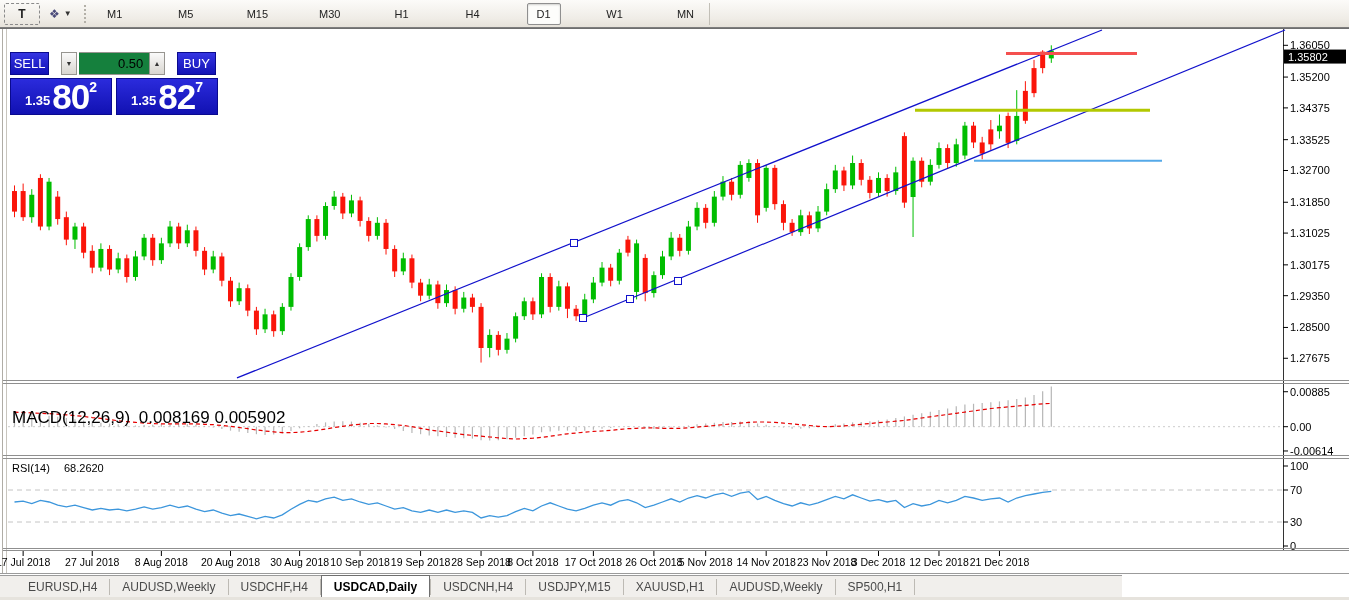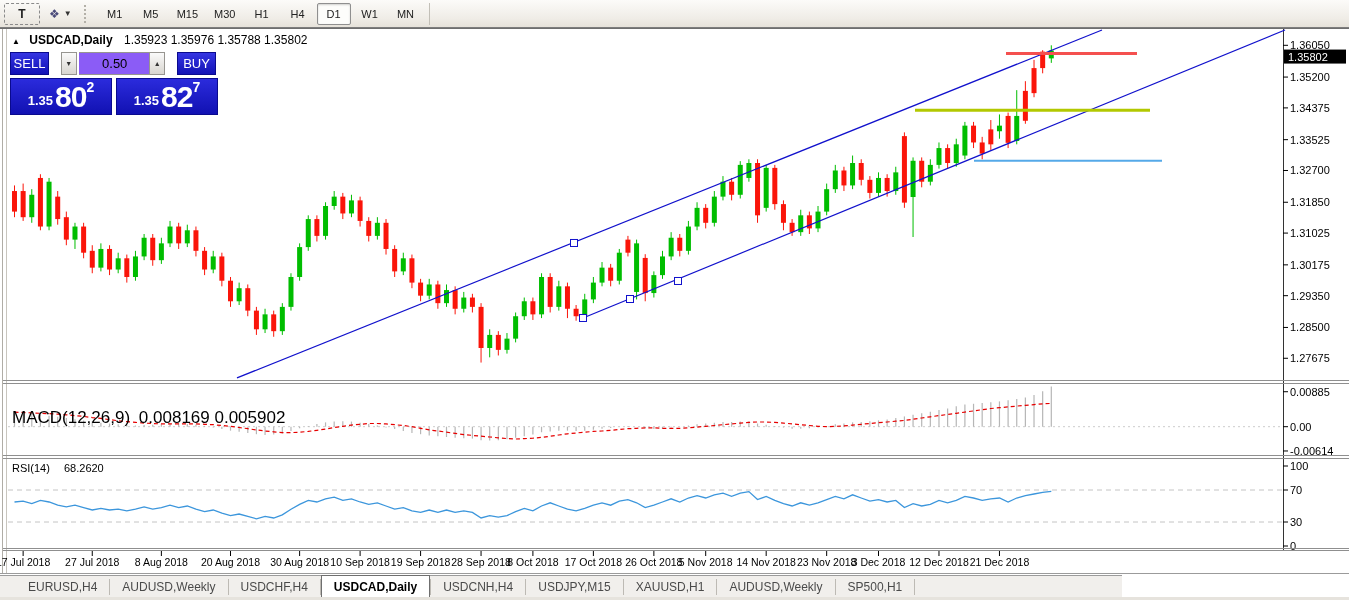--- a/index.html
+++ b/index.html
@@ -24,27 +24,27 @@
   #chart-header .tri{font-size:8px;margin-right:6px;}
   #macd-label{position:absolute;left:12px;top:408px;z-index:20;font-size:17px;color:#000;}
   #rsi-label{position:absolute;left:12px;top:462px;z-index:20;font-size:11px;color:#000;}
   
   #trade-panel{position:absolute;left:10px;top:52px;z-index:25;width:208px;}
   #tp-row1{display:flex;height:23px;}
   .tp-btn{width:40px;background:linear-gradient(180deg,#3535e2,#1212b6);color:#fff;font-size:13px;
           display:flex;align-items:center;justify-content:center;border:1px solid #0a0a8e;box-sizing:border-box;cursor:pointer;}
   .spin{width:16px;background:linear-gradient(180deg,#fafafa,#d9d6d0);border:1px solid #979590;box-sizing:border-box;
         display:flex;align-items:center;justify-content:center;font-size:7px;color:#333;cursor:pointer;}
-  #vol-box{width:72px;background:#8b5cf6;border:1px solid #979590;border-left:none;border-right:none;box-sizing:border-box;
-           font-size:13px;color:#000;display:flex;align-items:center;justify-content:flex-end;padding-right:22px;}
+  #vol-box{width:72px;background:#15803d;border:1px solid #979590;border-left:none;border-right:none;box-sizing:border-box;
+           font-size:13px;color:#000;display:flex;align-items:center;justify-content:flex-end;padding-right:6px;}
   #tp-row2{display:flex;margin-top:3px;height:37px;gap:4px;}
   .big-quote{width:102px;background:linear-gradient(180deg,#2b2bdc,#1111b2);color:#fff;display:flex;align-items:flex-end;
              justify-content:center;padding-bottom:3px;box-sizing:border-box;cursor:pointer;border:1px solid #0a0a8e;}
   .big-quote .small{font-size:13px;font-weight:bold;line-height:20px;margin-right:2px;}
-  .big-quote .big{font-size:30px;font-weight:bold;line-height:28px;letter-spacing:-1px;}
+  .big-quote .big{font-size:35px;font-weight:bold;line-height:28px;letter-spacing:-1px;}
   .big-quote .sup{font-size:14px;font-weight:bold;line-height:12px;align-self:flex-start;margin-top:2px;}
   .mgap{margin-left:12px;margin-right:2px;}
   
   #tabbar{position:absolute;left:0;top:575px;width:1122px;height:22px;z-index:30;background:#f1efec;
           border-top:1px solid #9b9b9b;display:flex;align-items:stretch;font-size:12px;color:#4a4a4a;}
   .tab{display:flex;align-items:center;padding:0 12px;cursor:pointer;white-space:nowrap;}
   .tab.active{background:#ffffff;border:1px solid #6f6f6f;border-bottom:none;font-weight:bold;color:#000;margin-top:-1px;}
   .tabsep{width:1px;background:#bdbab4;margin:3px 0;}
   #tab-lead{width:16px;}
   #bottom-strip{position:absolute;left:0;top:597px;width:1349px;height:3px;background:#e6e3dd;z-index:30;}
@@ -53,21 +53,21 @@
 <body>
 <div id="stage">
 
   <div id="toolbar">
     <div class="tbtn" id="text-tool">T</div>
     <div class="tbtn" id="obj-tool">
       <span>❖</span>
       <span class="caret">▼</span>
     </div>
     <div class="grip"></div>
-    <div id="tf-buttons" style="display:flex;">
+    <div id="tf-buttons" style="display:flex;gap:35px;">
         <div class="tbtn">M1</div>
         <div class="tbtn">M5</div>
         <div class="tbtn">M15</div>
         <div class="tbtn">M30</div>
         <div class="tbtn">H1</div>
         <div class="tbtn">H4</div>
         <div class="tbtn pressed">D1</div>
         <div class="tbtn">W1</div>
         <div class="tbtn">MN</div>
       </div>
@@ -531,25 +531,20 @@
       <text x="826.6600000000001" y="566" font-size="10.5" fill="#000" text-anchor="middle">23 Nov 2018</text>
       <line x1="878.5" y1="551" x2="878.5" y2="556" stroke="#000"></line>
       <text x="878.5" y="566" font-size="10.5" fill="#000" text-anchor="middle">3 Dec 2018</text>
       <line x1="938.98" y1="551" x2="938.98" y2="556" stroke="#000"></line>
       <text x="938.98" y="566" font-size="10.5" fill="#000" text-anchor="middle">12 Dec 2018</text>
       <line x1="999.46" y1="551" x2="999.46" y2="556" stroke="#000"></line>
       <text x="999.46" y="566" font-size="10.5" fill="#000" text-anchor="middle">21 Dec 2018</text>
       <line x1="0" y1="573.5" x2="1349" y2="573.5" stroke="#9b9b9b"></line>
     </svg>
 
-  <div id="chart-header">
-    <span class="tri">▲</span>
-    <span style="font-weight:bold;">USDCAD,Daily</span>
-    <span style="margin-left:8px;">1.35923 1.35976 1.35788 1.35802</span>
-  </div>
 
   <div id="macd-label">
     <span>MACD(12,26,9)</span>
     <span style="margin-left:4px;">0.008169 0.005902</span>
   </div>
   <div id="rsi-label">
     <span>RSI(14)</span>
     <span style="margin-left:11px;">68.2620</span>
   </div>
 

